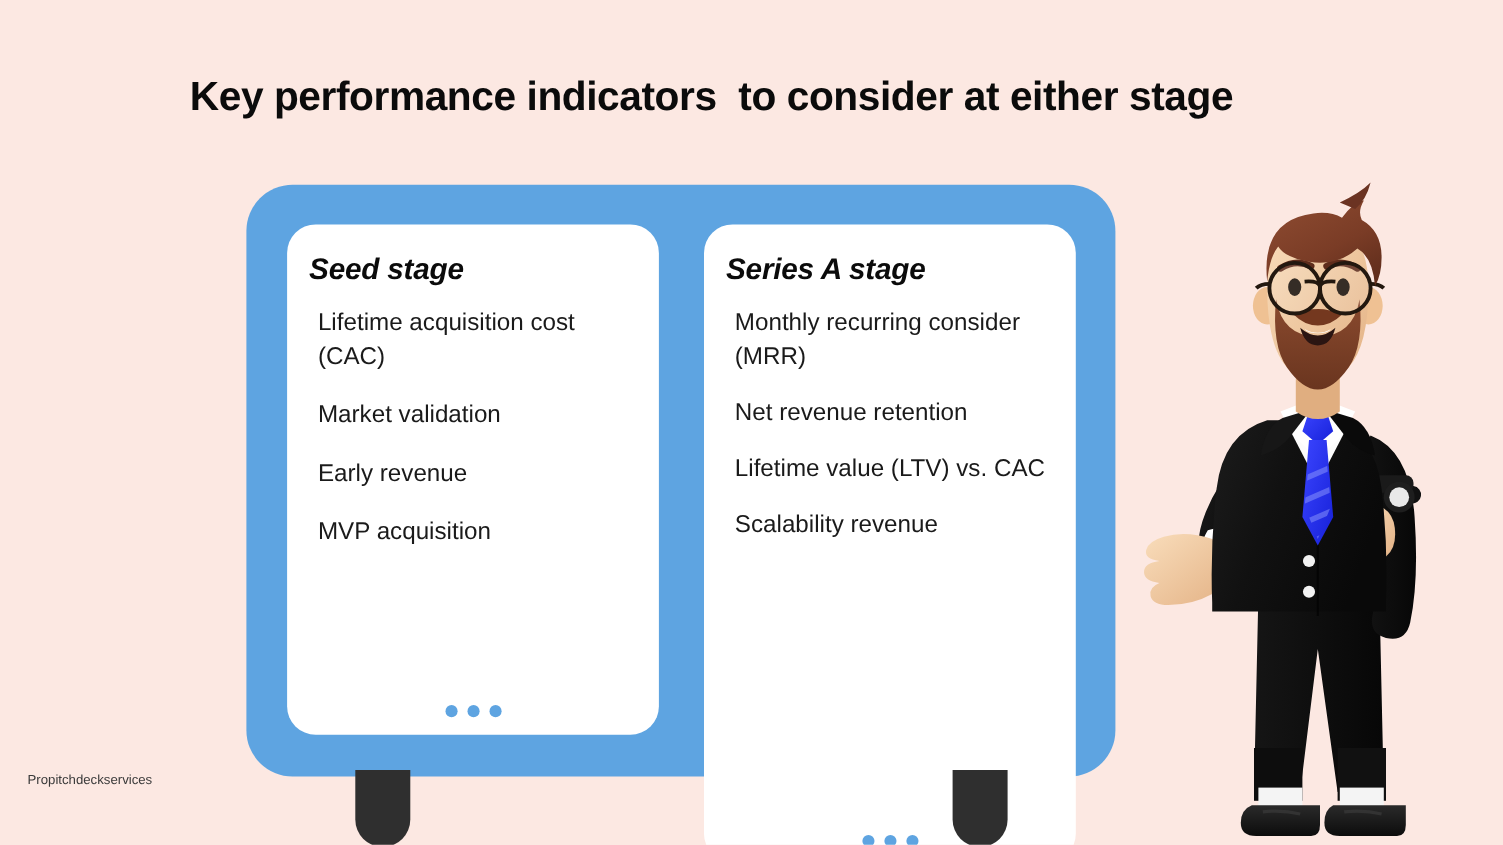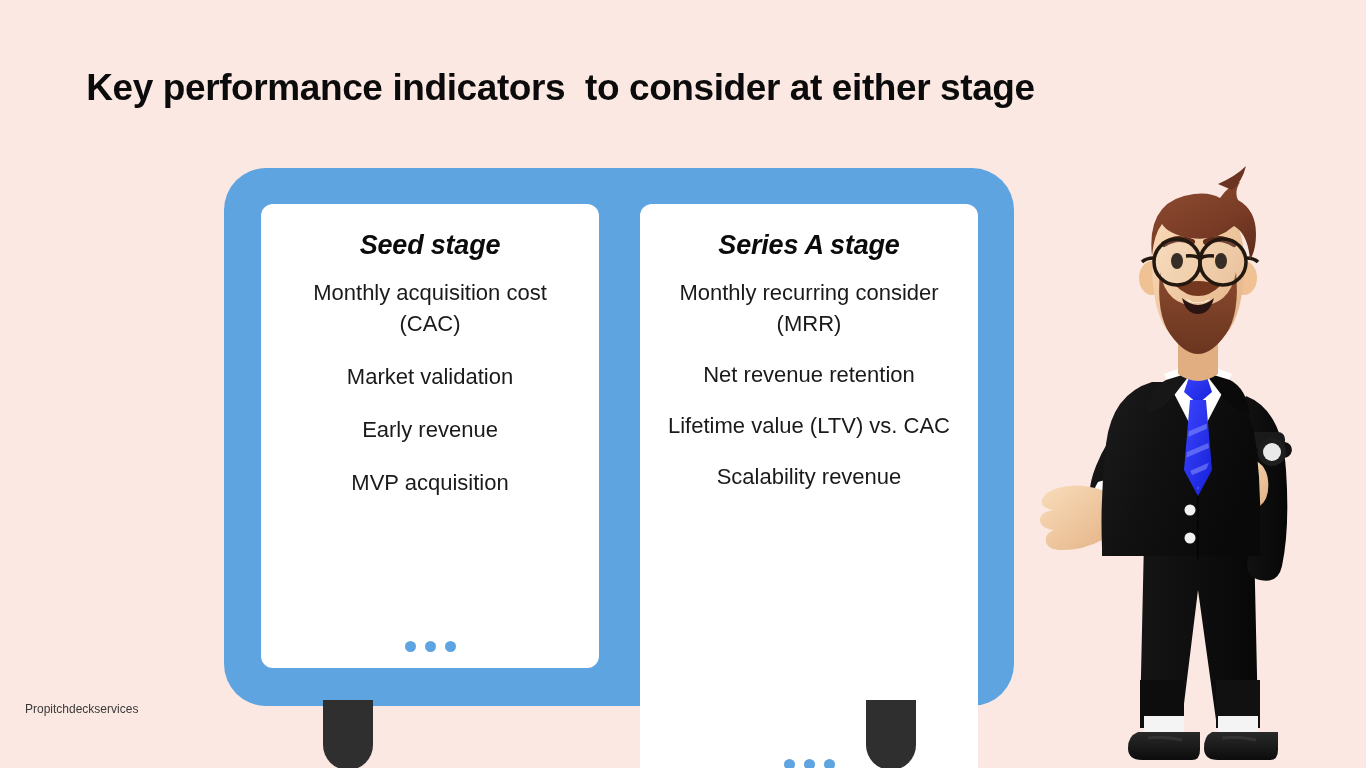--- a/index.html
+++ b/index.html
@@ -19,21 +19,21 @@
     inset: 0;
     background: #FCE8E2;
   }
 
   
   .slide-title {
     position: absolute;
     top: 42px;
     left: 0;
     width: 1121px;
-    text-align: center;
+    text-align: right;
     font-size: 37px;
     font-weight: 700;
     letter-spacing: -0.4px;
     color: #0B0B0B;
     white-space: pre;
   }
 
   
   .board {
     position: absolute;
@@ -51,24 +51,23 @@
     background: #2F2F2F;
     border-radius: 0 0 25px 25px;
   }
   .leg.left  { left: 323px; top: 700px; }
   .leg.right { left: 866px; top: 700px; }
 
   
   .card {
     position: absolute;
     background: #FFFFFF;
-    border-radius: 12px;
+    border-radius: 26px;
     box-sizing: border-box;
     padding: 26px 20px 0 20px;
-    text-align: center;
   }
   .card-seed   { left: 261px; top: 204px; width: 338px; height: 464px; }
   .card-series { left: 640px; top: 204px; width: 338px; height: 580px; }
 
   .card-heading {
     font-size: 27px;
     font-weight: 700;
     font-style: italic;
     color: #0B0B0B;
     margin: 0 0 16px 0;
@@ -130,21 +129,21 @@
 
 <div id="slide">
 
   <h1 class="slide-title">Key performance indicators  to consider at either stage</h1>
 
   <div class="board"></div>
 
   <div class="card card-seed">
     <div class="card-heading">Seed stage</div>
     <ul class="metric-list">
-      <li class="metric">Monthly acquisition cost (CAC)</li>
+      <li class="metric">Lifetime acquisition cost (CAC)</li>
       <li class="metric">Market validation</li>
       <li class="metric">Early revenue</li>
       <li class="metric">MVP acquisition</li>
     </ul>
     <div class="dots">
       <span class="dot"></span>
       <span class="dot"></span>
       <span class="dot"></span>
     </div>
   </div>

